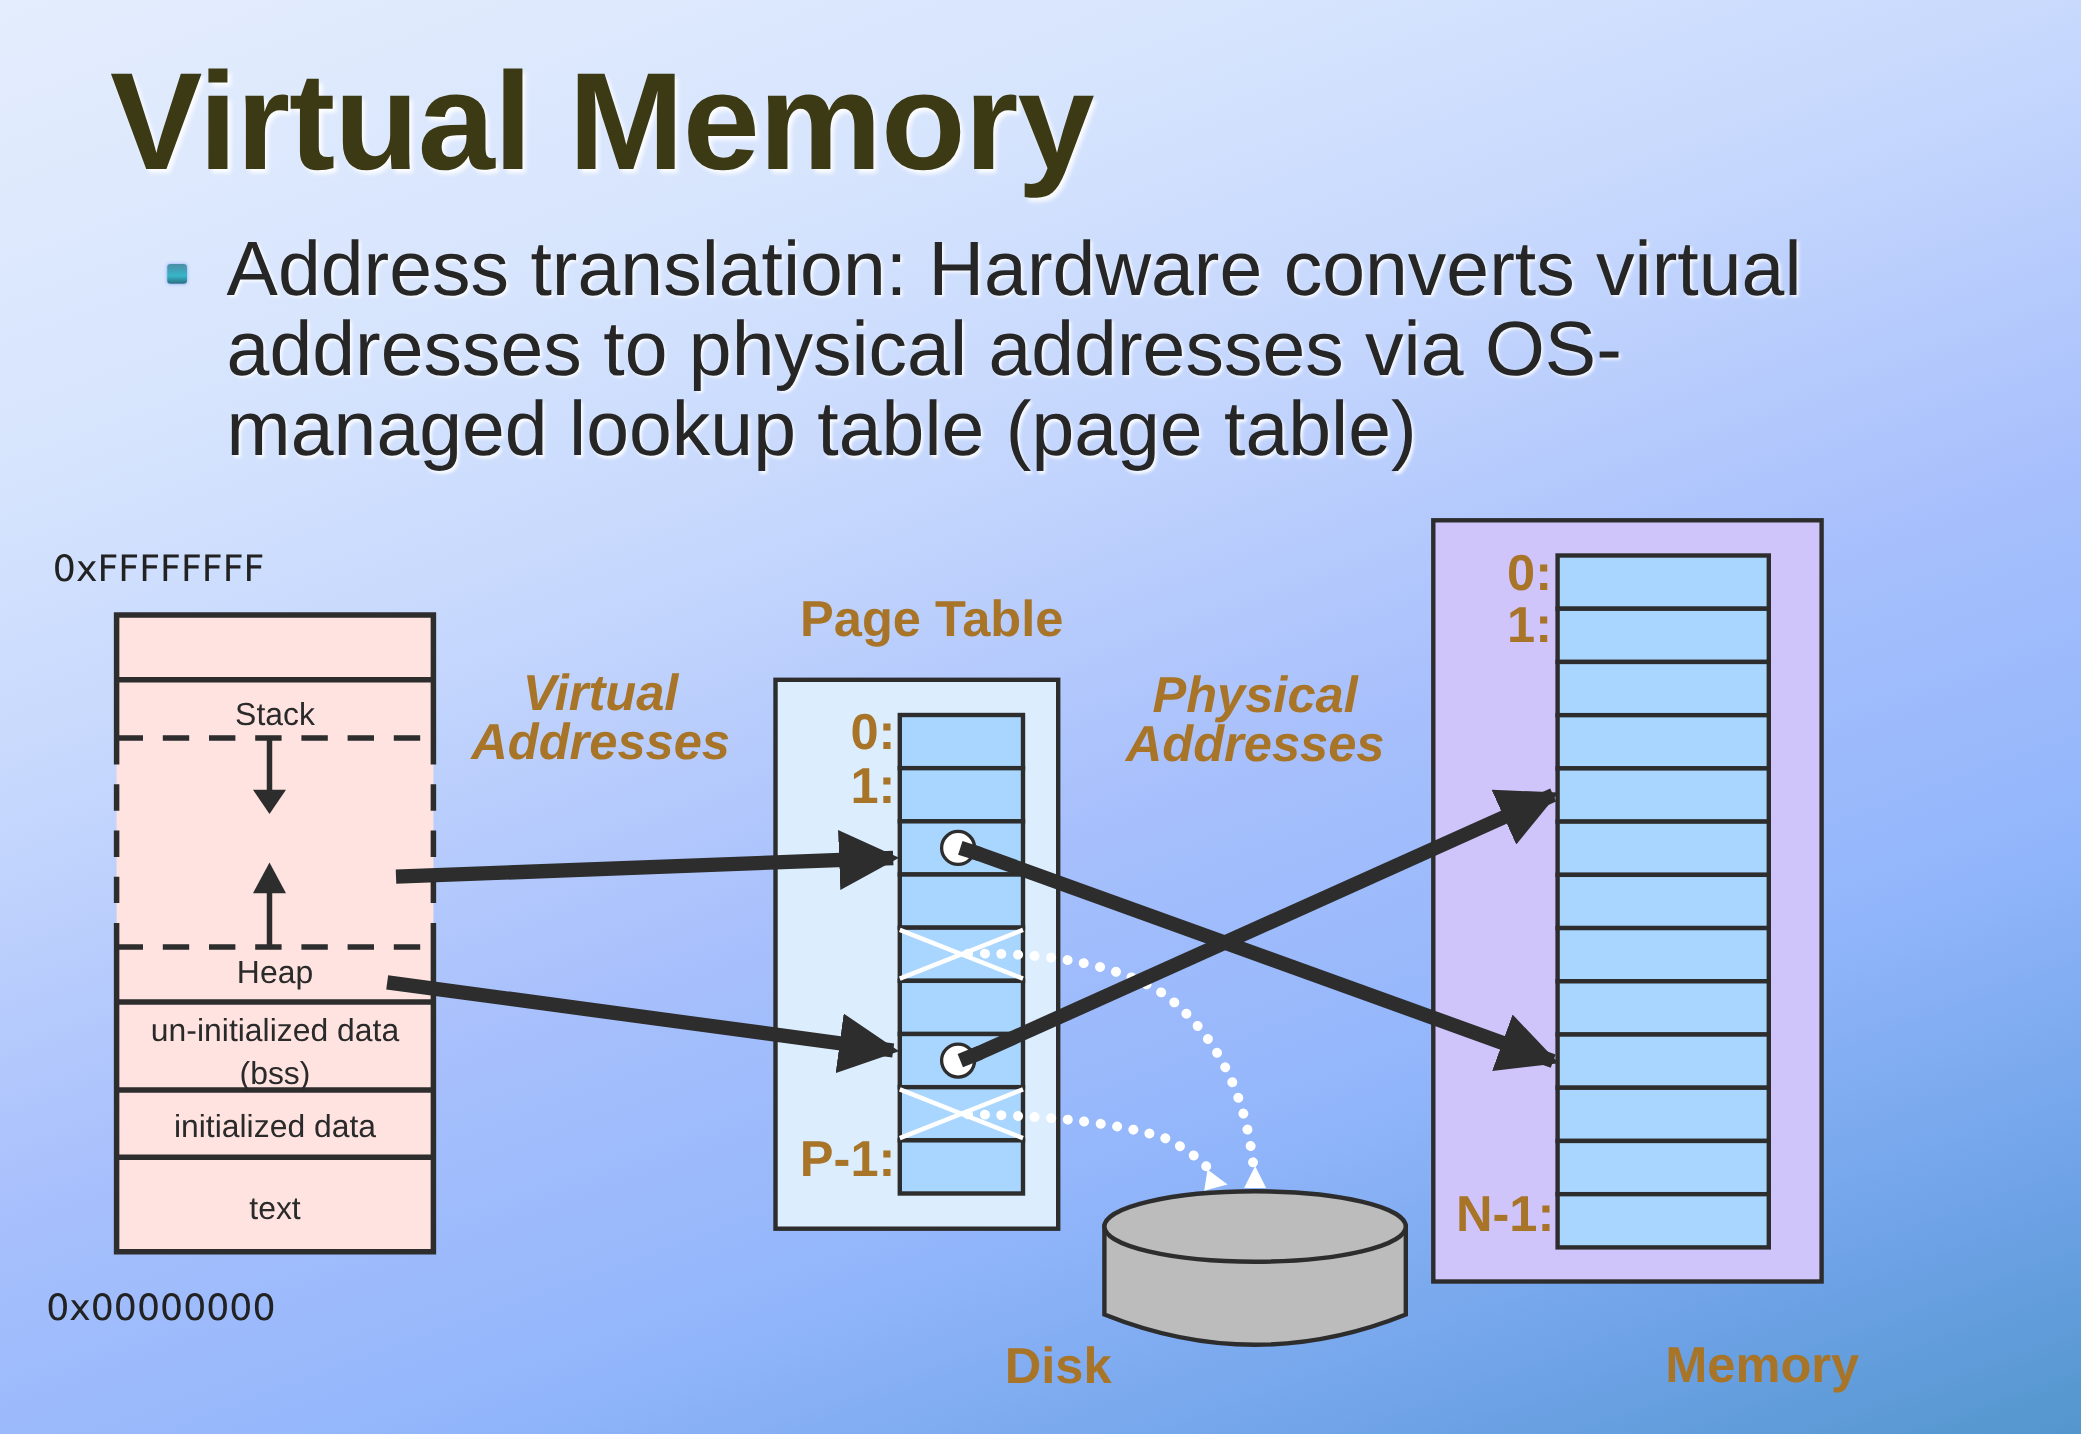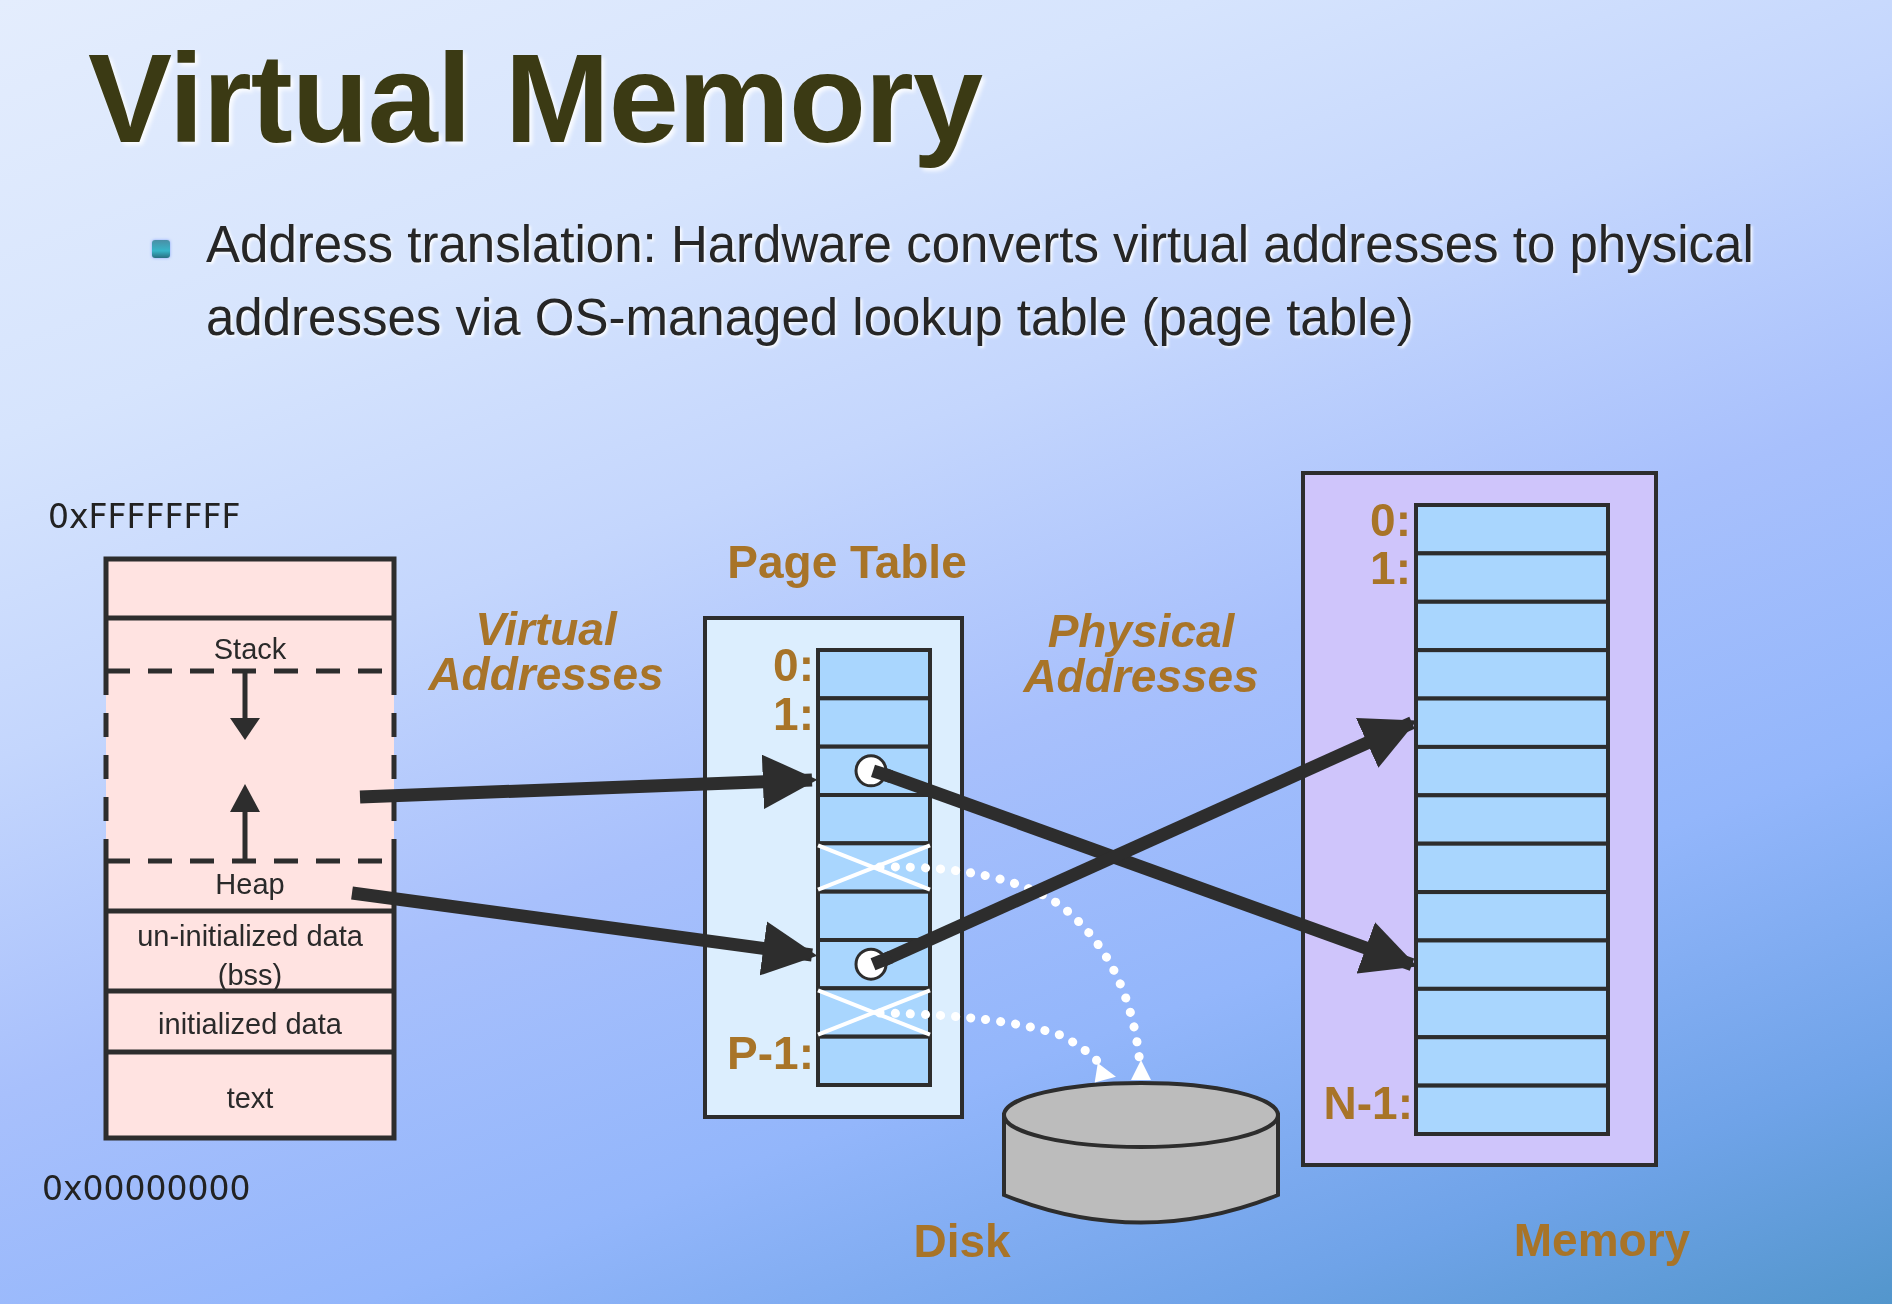--- a/index.html
+++ b/index.html
@@ -6,31 +6,31 @@
   body {
     width: 1892px; height: 1304px; overflow: hidden; position: relative;
     background: linear-gradient(160deg, #e4edfd 0%, #d6e4fd 22%, #c4d6fd 38%, #a8c0fc 55%, #93b6fb 72%, #6fa3e8 88%, #5396cc 100%);
     font-family: "Liberation Sans", sans-serif;
   }
   .title {
     position: absolute; left: 88px; top: 30px;
     font-size: 126px; font-weight: bold; color: #3b3a14;
     letter-spacing: -1px;
     text-shadow: 3px 3px 4px rgba(255,255,255,0.9);
-    margin: 0; line-height: 1.1;
+    margin: 12px; line-height: 1.1;
   }
   .bullet-wrap { position: absolute; left: 152px; top: 208px; width: 1560px; }
   .bullet-marker {
     position: absolute; left: 0; top: 32px; width: 18px; height: 18px;
     background: linear-gradient(180deg, #4a8fa6 0%, #37b5c8 60%, #2a6e80 100%);
     border-radius: 3px; box-shadow: 0 0 3px rgba(80,120,255,0.6);
   }
   .bullet-text {
     position: absolute; left: 54px; top: 0;
-    font-size: 51px; line-height: 73px; color: #262626;
+    font-size: 70px; line-height: 73px; color: #262626;
     text-shadow: 2px 2px 3px rgba(255,255,255,0.9);
     width: 1560px;
   }
   svg.diagram { position: absolute; left: 0; top: 0; }
   .mono { font-family: "DejaVu Sans", sans-serif; }
 </style>
 </head>
 <body>
 
 <h1 class="title">Virtual Memory</h1>

